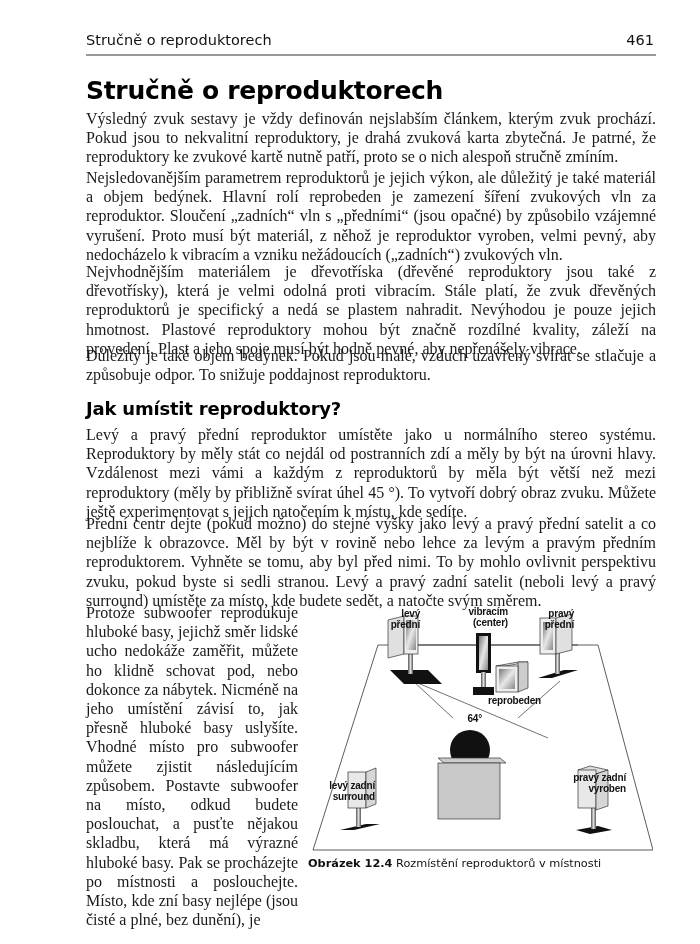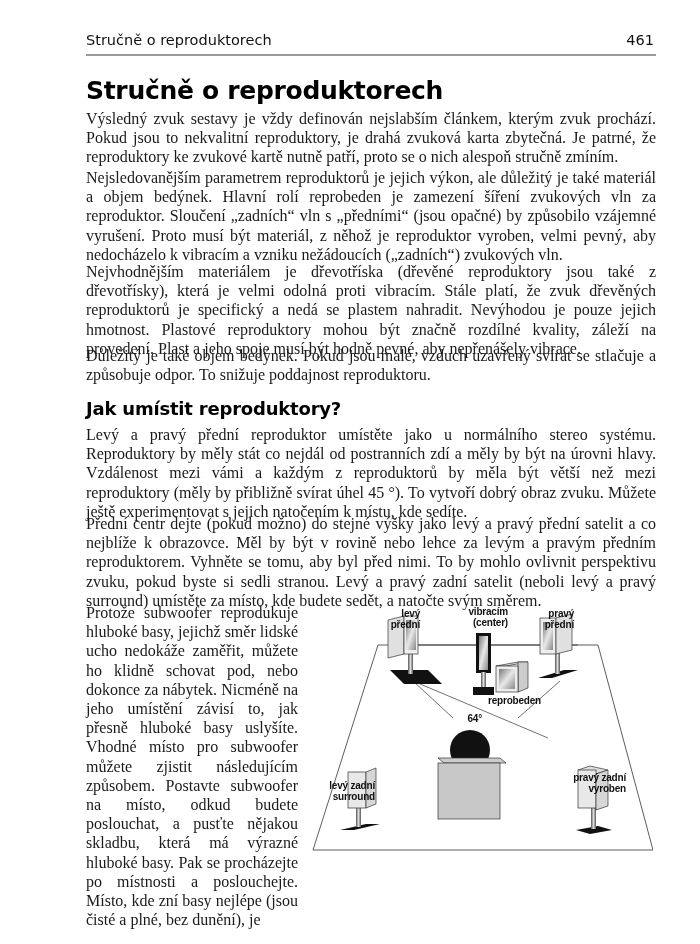--- a/index.html
+++ b/index.html
@@ -117,15 +117,16 @@
     </svg>
 
     <div class="fig-label" style="left:76px; top:8px; width:36px;">levý přední</div>
     <div class="fig-label" style="left:150px; top:6px; width:50px;">vibracím (center)</div>
     <div class="fig-label" style="left:226px; top:8px; width:40px;">pravý přední</div>
     <div class="fig-label" style="left:180px; top:95px; width:48px;">reprobeden</div>
     <div class="fig-label" style="left:150px; top:113px; width:24px;">64°</div>
     <div class="fig-label" style="left:15px; top:172px; width:52px;margin-top:8px;">levý zadní surround</div>
     <div class="fig-label" style="left:262px; top:172px; width:56px;">pravý zadní vyroben</div>
 
+    <div class="caption"><b>Obrázek 12.4</b><span> Rozmístění reproduktorů v místnosti</span></div>
   </div>
 
 </div>
 
 </body></html>

